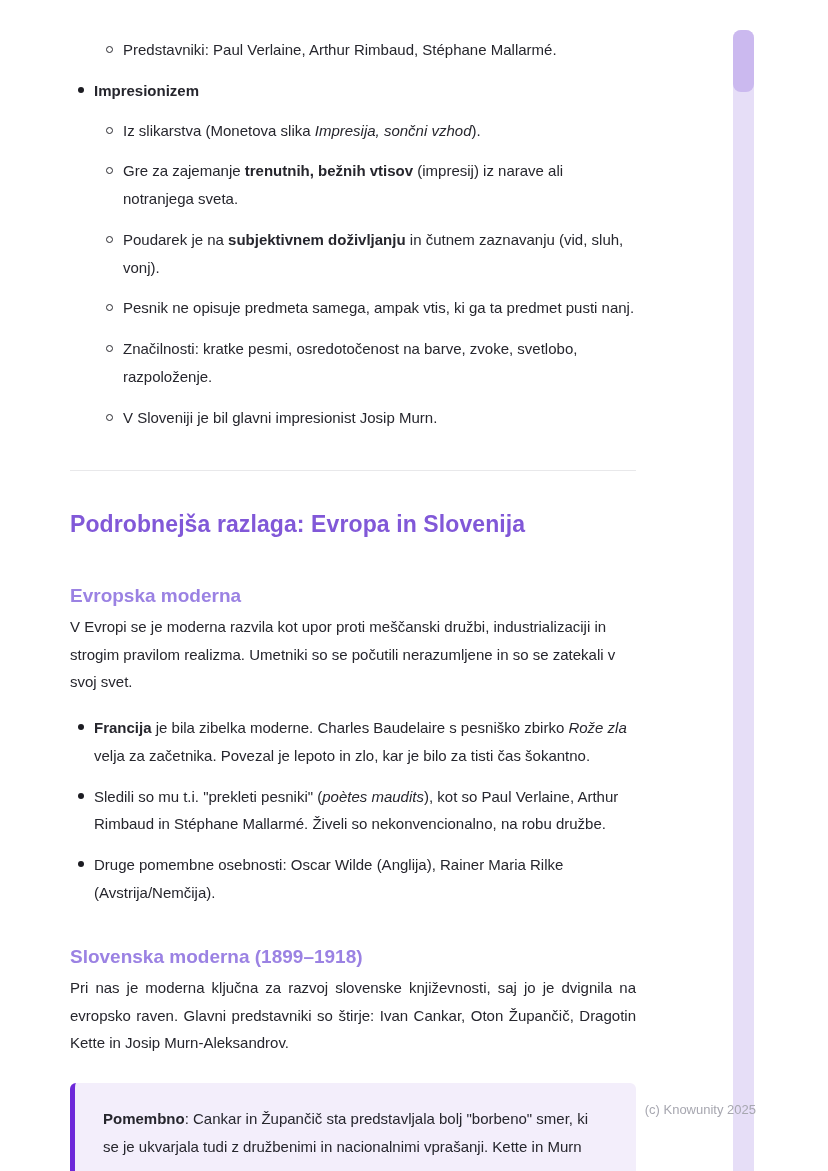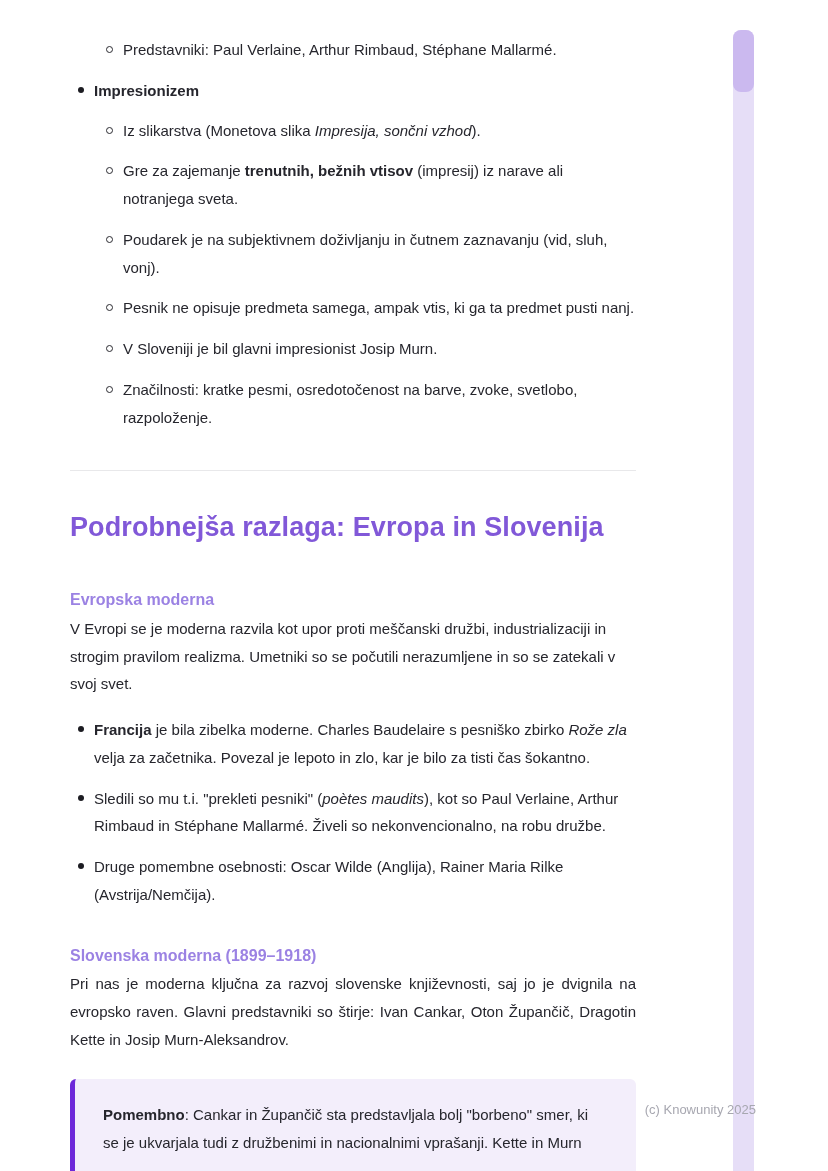--- a/index.html
+++ b/index.html
@@ -22,22 +22,22 @@
 .li{display:flex;align-items:flex-start;margin-bottom:13px}
 .marker-col{flex:0 0 24px;padding-top:10px}
 .sub .marker-col{flex:0 0 17px}
 .dot{display:block;width:6px;height:6px;border-radius:50%;background:#1c1c22;margin-left:8px}
 .circle{display:block;width:7px;height:7px;border-radius:50%;border:1.4px solid #2b2b31;background:transparent}
 .li-body{flex:1;min-width:0}
 .bold{font-weight:700}
 .sub-list{margin-top:12px;margin-left:12px}
 .orphan{margin-left:36px;margin-bottom:5px}
 hr.divider{border:0;border-top:1px solid var(--divider);margin:26px 0 0}
-h1{font-size:27px;font-weight:700;color:var(--h1-purple);margin-top:32px;letter-spacing:.1px}
-h2{font-size:16px;font-weight:700;color:var(--h2-purple);margin-top:32px}
+h1{font-size:23px;font-weight:700;color:var(--h1-purple);margin-top:32px;letter-spacing:.1px}
+h2{font-size:19px;font-weight:700;color:var(--h2-purple);margin-top:32px}
 p.body-p{margin-top:0}
 p.justify{text-align:justify}
 ul.top-list{margin-top:18px}
 .callout{margin-top:26px;background:var(--callout-bg);border-left:5px solid var(--callout-border);border-radius:6px;padding:22px 28px;min-height:180px}
 .footer{position:absolute;right:56px;top:1102px;font-size:13px;color:var(--muted);z-index:3}
 .scroll-track{position:absolute;right:58px;top:30px;width:21px;height:1141px;background:var(--scroll-track);border-radius:8px 8px 0 0;z-index:2}
 .scroll-thumb{position:absolute;left:0;top:0;width:100%;height:62px;background:var(--scroll-thumb);border-radius:8px}
 </style>
 </head>
 <body>
@@ -71,39 +71,39 @@
             <li class="li sub">
               <span class="marker-col">
                   <span class="circle"></span>
                 </span>
               <div class="li-body"><span>Gre za zajemanje </span><span style="font-weight: 700;">trenutnih, bežnih vtisov</span><span> (impresij) iz narave ali notranjega sveta.</span></div>
             </li>
             <li class="li sub">
               <span class="marker-col">
                   <span class="circle"></span>
                 </span>
-              <div class="li-body"><span>Poudarek je na </span><span style="font-weight: 400;">subjektivnem doživljanju</span><span> in čutnem zaznavanju (vid, sluh, vonj).</span></div>
+              <div class="li-body"><span>Poudarek je na </span><span style="font-weight: 700;">subjektivnem doživljanju</span><span> in čutnem zaznavanju (vid, sluh, vonj).</span></div>
             </li>
             <li class="li sub">
               <span class="marker-col">
                   <span class="circle"></span>
                 </span>
               <div class="li-body"><span>Pesnik ne opisuje predmeta samega, ampak vtis, ki ga ta predmet pusti nanj.</span></div>
             </li>
             <li class="li sub">
               <span class="marker-col">
                   <span class="circle"></span>
                 </span>
-              <div class="li-body"><span>V Sloveniji je bil glavni impresionist Josip Murn.</span></div>
+              <div class="li-body"><span>Značilnosti: kratke pesmi, osredotočenost na barve, zvoke, svetlobo, razpoloženje.</span></div>
             </li>
             <li class="li sub">
               <span class="marker-col">
                   <span class="circle"></span>
                 </span>
-              <div class="li-body"><span>Značilnosti: kratke pesmi, osredotočenost na barve, zvoke, svetlobo, razpoloženje.</span></div>
+              <div class="li-body"><span>V Sloveniji je bil glavni impresionist Josip Murn.</span></div>
             </li>
           </ul>
         </div>
       </li>
     </ul>
 
     <hr class="divider">
 
     <h1>Podrobnejša razlaga: Evropa in Slovenija</h1>
 

